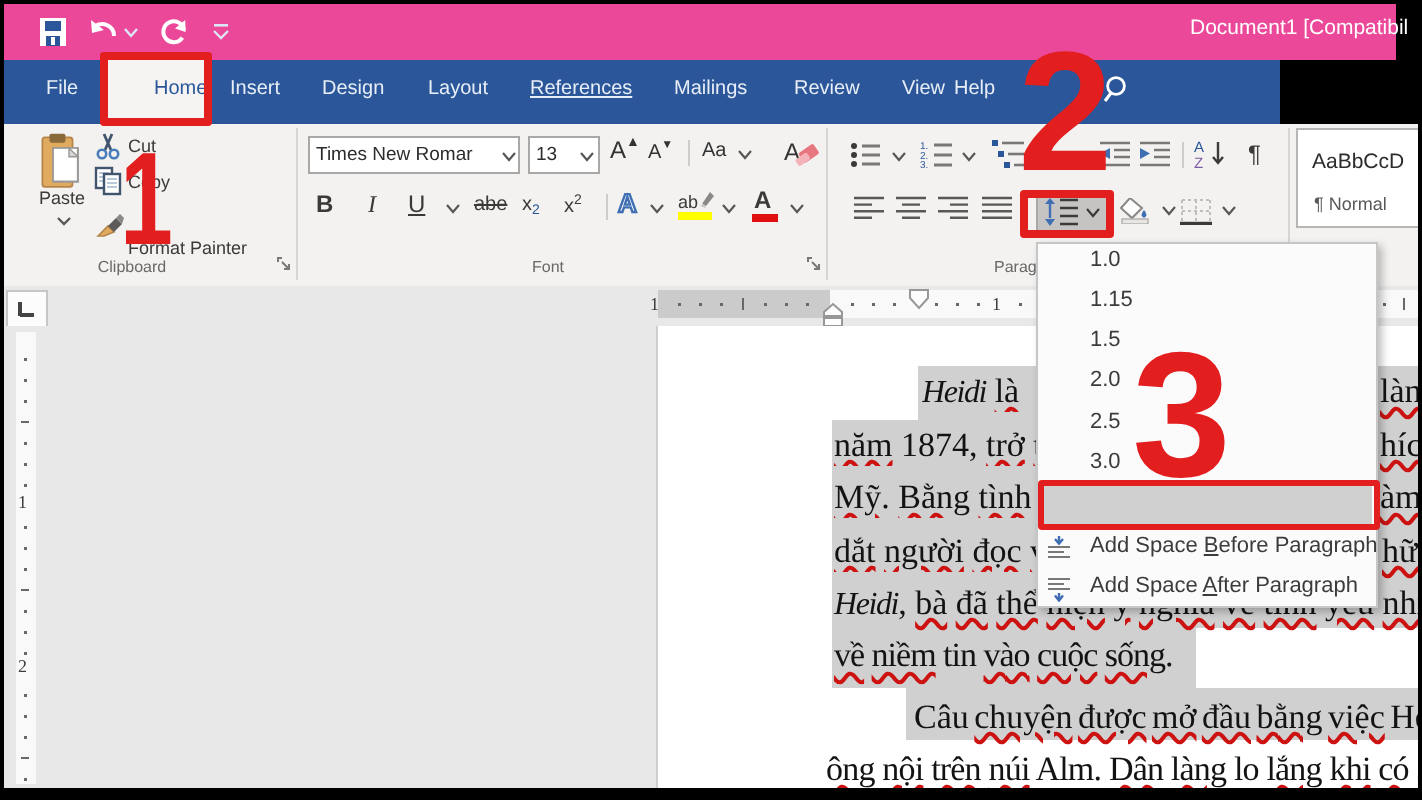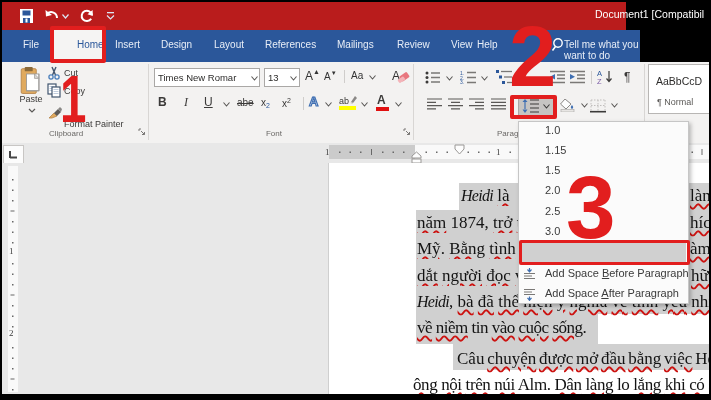--- a/index.html
+++ b/index.html
@@ -1,20 +1,20 @@
 <!DOCTYPE html>
 <html><head>
 <meta charset="utf-8">
 <style>
   html,body{margin:0;padding:0;}
   body{width:711px;height:400px;position:relative;overflow:hidden;background:#000;
        font-family:"Liberation Sans",sans-serif;}
   .abs{position:absolute;}
   #stage{position:absolute;left:0;top:0;width:711px;height:400px;}
-  .titlebar{left:2px;top:2px;width:624px;height:28px;background:#b91c1c;}
+  .titlebar{left:2px;top:2px;width:696px;height:28px;background:#ec4899;}
   .tabrow{left:2px;top:30px;width:638px;height:32px;background:#2b579a;}
   .tab{position:absolute;top:9px;font-size:10px;color:#e8eef7;}
   .ribbon{left:2px;top:62px;width:707px;height:81px;background:#f3f2f1;}
   .gsep{position:absolute;top:2px;height:76px;width:1px;background:#d8d6d4;}
   .glabel{position:absolute;top:67px;font-size:8px;color:#6a6866;width:80px;text-align:center;}
   .rulerrow{left:0px;top:143px;width:711px;height:20px;background:#e8e8e8;}
   .workspace{left:0px;top:163px;width:711px;height:231px;background:#e8e8e8;}
   .page{position:absolute;left:328px;top:0px;width:381px;height:231px;background:#fff;border-left:1px solid #cfcfcf;}
   .blackbar{left:0px;top:394px;width:711px;height:6px;background:#000;}
   .selband{position:absolute;background:#d0d0d0;}
@@ -57,30 +57,29 @@
     <div class="abs" style="left:593px;top:6px;font-size:10.5px;color:#fff;white-space:nowrap;">Document1 [Compatibil</div>
   </div>
 
   <div class="abs tabrow">
     <div class="abs" style="left:52px;top:0px;width:49px;height:32px;background:#f5f4f3;"></div>
     <div class="tab" style="left:21px;">File</div>
     <div class="tab" style="left:63px;color:#2b579a;margin-left:12px;">Home</div>
     <div class="tab" style="left:113px;text-align:center;">Insert</div>
     <div class="tab" style="left:159px;">Design</div>
     <div class="tab" style="left:212px;">Layout</div>
-    <div class="tab" style="left:263px;">References</div>
+    <div class="tab" style="left:263px;text-decoration:underline;">References</div>
     <div class="tab" style="left:335px;">Mailings</div>
     <div class="tab" style="left:395px;">Review</div>
     <div class="tab" style="left:449px;">View</div>
     <div class="tab" style="left:475px;">Help</div>
     <svg class="abs" style="left:549px;top:7px" width="14" height="15" viewBox="0 0 14 15">
       <circle cx="7" cy="6" r="4.2" stroke="#fff" stroke-width="1.4" fill="none"></circle>
       <path d="M4.5 9.5 L1.5 13.5" stroke="#fff" stroke-width="1.6"></path>
     </svg>
-    <div class="tab" style="left:562px;">Tell me what you want to do</div>
   </div>
 
   <div class="abs ribbon">
 
     <div class="gsep" style="left:146px;"></div>
     <div class="gsep" style="left:411px;"></div>
     <div class="gsep" style="left:642px;"></div>
 
     <div class="glabel" style="left:24px;">Clipboard</div>
     <div class="glabel" style="left:232px;">Font</div>

